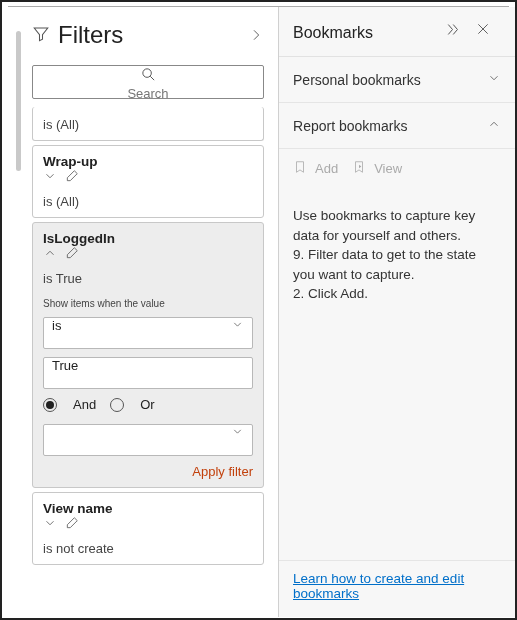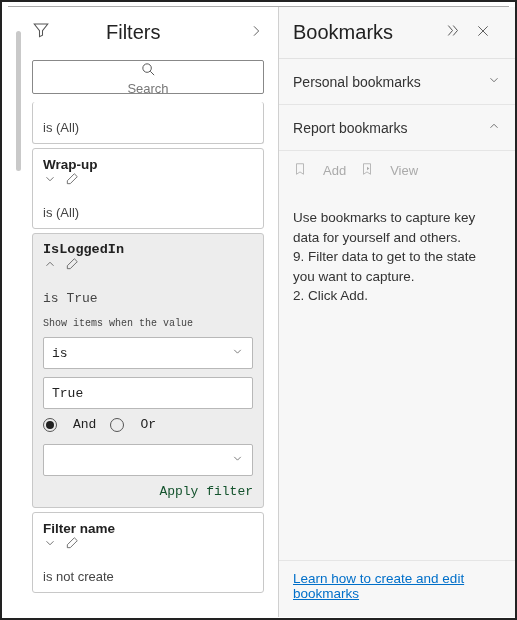--- a/index.html
+++ b/index.html
@@ -36,22 +36,21 @@
     width: 5px;
     height: 140px;
     background: #c9c9c9;
     border-radius: 3px;
   }
   .filters-body { flex: 1; padding: 0 6px 0 0; overflow: hidden; }
   .filters-header {
     display: flex;
     align-items: flex-start;
     padding: 14px 8px 16px 8px;
-    font-size: 20px;
-    gap: 48px;
+    font-size: 24px;
   }
   .filters-header .title-text { flex: 1; }
   .icon { display:inline-block; }
   .search-box {
     display: flex;
     align-items: center;
     border: 1px solid #888;
     border-radius: 2px;
     height: 34px;
     margin: 0 8px 8px 8px;
@@ -61,68 +60,67 @@
   .search-box span { color: #777; }
   .card {
     border: 1px solid #c8c8c8;
     border-radius: 3px;
     margin: 4px 8px;
     background: #fff;
     padding: 8px 10px;
     position: relative;
   }
   .card.truncated-top { border-top: none; margin-top: 0; padding-top:2px;}
-  .card.expanded { background: #ededed; font-family: Liberation Mono, monospace; }
+  .card.expanded { background: #ededed; }
   .card-head { display:flex; align-items:flex-start;flex-direction:column; }
   .card-head .title { font-weight:600; font-size:13.5px; flex:1; word-break:break-word; }
   .card-head .icons { display:flex; gap:8px; align-items:center; color:#666; }
-  .card .status { font-size:13px; color:#444; margin-top:16px;}
+  .card .status { font-size:13px; color:#444; margin-top:8px;}
   .card .desc { font-size:10px; color:#444; margin-top:12px; margin-bottom:8px;}
   .select, .text-input {
     width:100%;
     background:#fff;
     border:1px solid #b8b8b8;
     border-radius:2px;
     height:32px;
     display:flex;
-    align-items:center;
     padding: 0 8px;
     margin-bottom:8px;
     justify-content:space-between;
   }
   .radio-row { display:flex; gap:14px; align-items:center; margin:6px 0 12px 0;}
   .radio { display:flex; align-items:center; gap:16px; }
   .radio .outer {
     width:14px;height:14px;border:1px solid #555;border-radius:50%;
     display:flex;align-items:center;justify-content:center;
   }
   .radio .inner { width:8px;height:8px;border-radius:50%;background:#222; }
-  .apply { text-align:right; color:#14532d; font-size:13px; margin-top:4px;}
+  .apply { text-align:right; color:#c2410c; font-size:13px; margin-top:4px;}
   .bookmarks-panel {
     flex: 1;
     background: #f7f7f7;
     display: flex;
     flex-direction: column;
   }
   .bm-header {
     display: flex;
-    align-items: center;
+    align-items: flex-end;
     padding: 14px 24px 14px 14px;
     border-bottom: 1px solid #e2e2e2;
-    font-size: 20px;
+    font-size: 16px;
   }
   .bm-header .title-text { flex:1; }
   .bm-header .icons { display:flex; gap:14px; color:#555;}
   .bm-section {
     display:flex; align-items:center; justify-content:space-between;
     padding: 14px 14px; border-bottom:1px solid #e5e5e5;
     font-size:14px; color:#333;gap:43px;
   }
   .bm-actions { display:flex; gap:14px; padding: 10px 14px; color:#aaa; font-size:13px;}
-  .bm-action { display:flex; gap:16px; align-items:center;justify-content:center;}
+  .bm-action { display:flex; gap:8px; align-items:center;justify-content:center;}
   .bm-help { padding: 18px 14px 10px 14px; font-size:13.5px; color:#333; line-height:1.45; flex:1;}
   .bm-link { padding: 10px 14px 16px 14px; border-top:1px solid #e5e5e5;}
   .bm-link span { color:#006fc9; text-decoration:underline; font-size:13.5px; }
   svg { stroke:#555; stroke-width:1.4; fill:none; }
 </style>
 </head>
 <body>
 
 <div class="top-line"></div>
 <div class="container">
@@ -218,21 +216,21 @@
           <span><svg width="13" height="13" viewBox="0 0 24 24">
                 <path d="M6 9l6 6 6-6"></path>
               </svg></span>
         </div>
 
         <div class="apply">Apply filter</div>
       </div>
 
       <div class="card">
         <div class="card-head">
-          <div class="title">Filter name</div>
+          <div class="title">View name</div>
           <div class="icons">
             <span><svg width="14" height="14" viewBox="0 0 24 24">
                   <path d="M6 9l6 6 6-6"></path>
                 </svg></span>
             <span><svg width="14" height="14" viewBox="0 0 24 24">
                   <path d="M16 3l5 5L9 20H4v-5L16 3z"></path>
                 </svg></span>
           </div>
         </div>
         <div class="status">is not create</div>

